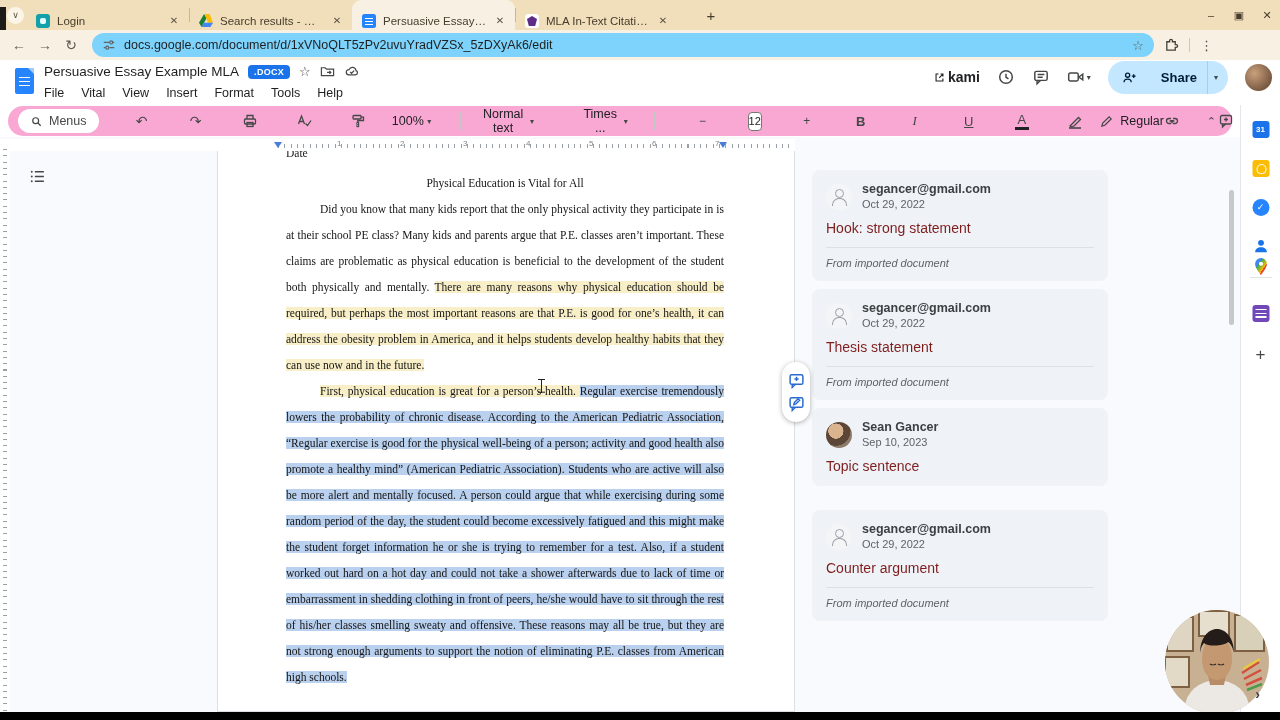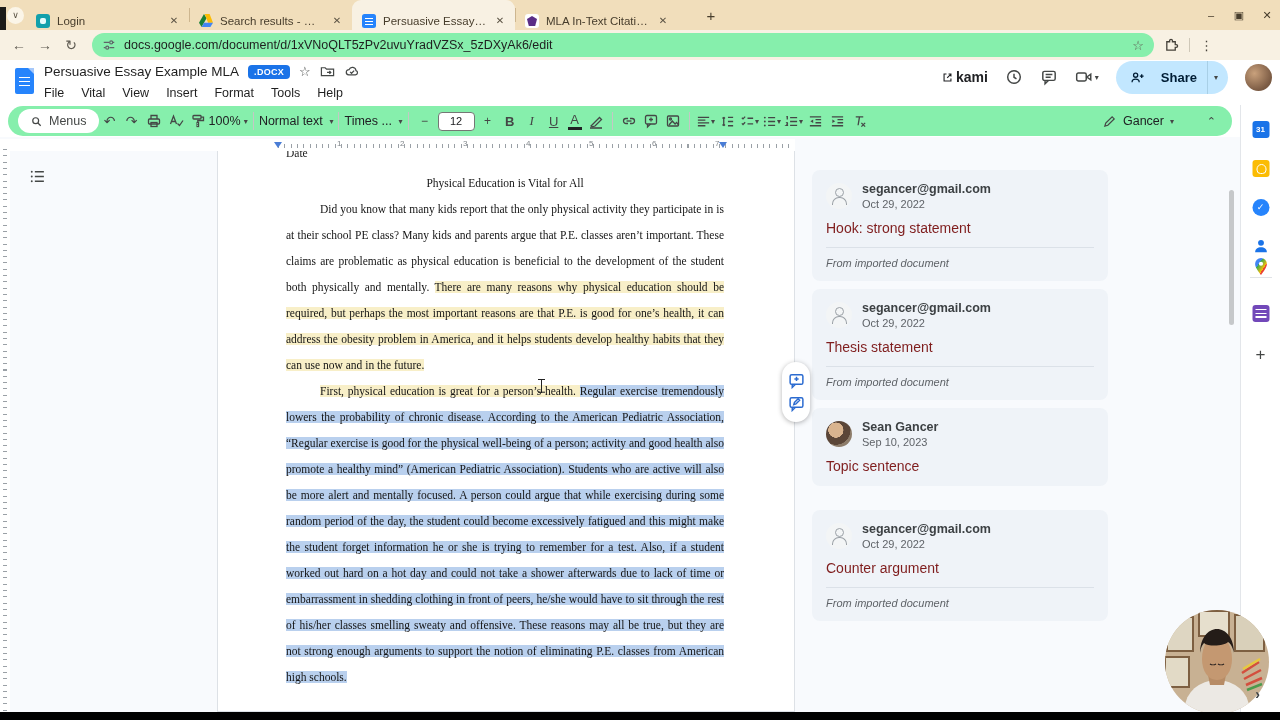--- a/index.html
+++ b/index.html
@@ -27,21 +27,21 @@
   .owl-icon::after { content:''; position:absolute; inset:2px; background:#5b2d86;
       clip-path:polygon(50% 0,100% 30%,82% 100%,18% 100%,0 30%); }
   .newtab { position:absolute; left:700px; top:4px; width:22px; height:22px; border:none; background:transparent; font-size:15px; color:#473d2c; }
   .wincontrols { position:absolute; right:6px; top:0; height:30px; display:flex; align-items:center; gap:14px; color:#473d2c; font-size:11px; }
   .wincontrols span { width:14px; text-align:center; }
 
   
   .urlbar { position:absolute; left:0; top:30px; width:1280px; height:30px; background:#f8f1e3; display:flex; align-items:center; }
   .navbtn { border:none; background:transparent; color:#5f5b52; font-size:14px; width:26px; height:24px; }
   .navbtn.back { margin-left:6px; }
-  .omnibox { position:relative; margin-left:8px; width:1062px; height:24px; background:#86efac; border-radius:12px; display:flex; align-items:center; padding:0 10px; }
+  .omnibox { position:relative; margin-left:8px; width:1062px; height:24px; background:#7dd3fc; border-radius:12px; display:flex; align-items:center; padding:0 10px; }
   .omnibox .url { font-size:12.5px; color:#1f1f1f; margin-left:8px; flex:1; white-space:nowrap; overflow:hidden; }
   .omni-star { font-size:13px; color:#5f5b52; }
   .after-omni { display:flex; align-items:center; gap:10px; margin-left:10px; color:#46423a; }
   .vdiv-s { width:1px; height:14px; background:#cfc8b8; }
 
   
   .dochead { position:absolute; left:0; top:60px; width:1280px; height:45px; background:#fff; }
   .docs-logo { position:absolute; left:15px; top:67px-60px; }
   .docs-logo { left:15px; top:8px; width:19px; height:26px; background:#2684fc; border-radius:2px; position:absolute; }
   .docs-logo::before { content:''; position:absolute; right:0; top:0; border-style:solid; border-width:0 6px 6px 0; border-color:transparent #a6c8fa transparent transparent; }
@@ -52,26 +52,26 @@
   .badge { background:#1a73e8; color:#fff; font-size:9px; font-weight:bold; letter-spacing:.3px; border-radius:4px; padding:2px 6px; }
   .mini-ic { color:#444746; font-size:13px; line-height:1; }
   #menubar { position:absolute; left:44px; top:26px; display:flex; gap:17px; }
   .menu-item { font-size:12.5px; color:#1f1f1f; }
   .head-right { position:absolute; right:8px; top:0; height:34px; display:flex; align-items:center; gap:17px; }
   .kami { display:flex; align-items:center; gap:3px; font-weight:bold; font-size:14px; color:#202124; }
   .hicon svg { display:block; }
   .vid-wrap { display:flex; align-items:center; gap:2px; }
   .caret { font-size:8px; color:#444746; }
   .share { display:flex; align-items:center; height:33px; background:#c2e7ff; border-radius:17px; overflow:hidden; }
-  .share .share-main { display:flex; align-items:center; gap:16px; padding:0 10px 0 14px; font-size:13px; font-weight:bold; color:#001d35; }
+  .share .share-main { display:flex; align-items:center; gap:24px; padding:0 10px 0 14px; font-size:13px; font-weight:bold; color:#001d35; }
   .share .share-caret { padding:0 10px 0 6px; border-left:1px solid #a8cfe6; height:100%; display:flex; align-items:center; }
   .avatar-top { width:27px; height:27px; border-radius:50%; background:radial-gradient(circle at 35% 35%, #c9a17c, #7a5a43 70%); }
 
   
-  .toolbar { position:absolute; left:8px; top:106px; width:1224px; height:30px; background:#86efac; border-radius:15px; display:flex; align-items:center; }
+  .toolbar { position:absolute; left:8px; top:106px; width:1224px; height:30px; background:#f9a8d4; border-radius:15px; display:flex; align-items:center;gap:32px; }
   .tb { display:flex; align-items:center; justify-content:center; height:24px; min-width:22px; border:none; background:transparent; color:#444746; font-size:12px; }
   .menus-pill { display:flex; align-items:center; gap:6px; background:#fff; border:none; border-radius:13px; height:24px; padding:0 12px; margin-left:10px; font-size:12.5px; color:#444746; }
   .tb.glyph { font-size:14px; }
   .tb.b { font-weight:bold; font-size:13px; }
   .tb.i { font-style:italic; font-family:"Liberation Serif",serif; font-size:13px; }
   .tb.u { text-decoration:underline; font-size:13px; }
   .tb.a { font-size:13px; border-bottom:3px solid #202124; height:18px; min-width:14px; margin:0 3px; }
   .vdiv { width:1px; height:18px; background:#c4c7c5; margin:0 5px; flex:0 0 1px; }
   .fsize-box { width:37px; height:19px; border:1px solid #747775; border-radius:4px; background:#fff; font-size:11px; color:#202124; display:flex; align-items:center; justify-content:center; margin:0 2px; }
   .tb-label { font-size:12.5px; color:#202124; }
@@ -99,21 +99,21 @@
   .ibeam { position:absolute; left:320px; top:228px; width:7px; height:14px; }
   .ibeam::before { content:''; position:absolute; left:3px; top:0; bottom:0; width:1.3px; background:#222; }
   .ibeam::after { content:''; position:absolute; left:0; right:0; top:0; height:1.3px; background:#222; box-shadow:0 12.7px 0 #222; }
   .float-pill { position:absolute; left:782px; top:225px; width:28px; height:60px; background:#fff; border-radius:14px; box-shadow:0 1px 5px rgba(0,0,0,.3); display:flex; flex-direction:column; align-items:center; justify-content:center; gap:6px; z-index:6; }
   .float-pill button { border:none; background:transparent; padding:0; line-height:0; }
 
   
   #comments { position:absolute; left:812px; top:33px; width:296px; }
   .ccard { background:#eff3f8; border-radius:8px; padding:12px 14px; margin-bottom:8px; }
   .ccard.short { margin-bottom:24px; }
-  .chead { display:flex; align-items:center; gap:10px; }
+  .chead { display:flex; align-items:flex-end; gap:10px; }
   .cavatar { width:26px; height:26px; border-radius:50%; flex:0 0 26px; position:relative; }
   .cavatar.ph { background:#f3f5f6; }
   .cavatar.ph::before { content:''; position:absolute; left:9px; top:5px; width:7px; height:7px; border:1.4px solid #9aa0a6; border-radius:50%; }
   .cavatar.ph::after { content:''; position:absolute; left:6px; top:14px; width:13px; height:7px; border:1.4px solid #9aa0a6; border-bottom:none; border-radius:7px 7px 0 0; }
   .cavatar.photo { background:radial-gradient(circle at 38% 35%, #d9b48f 0 32%, #5b4638 33% 62%, #8d7c6a 63%); }
   .cname { font-size:12.5px; font-weight:bold; color:#3c4043; }
   .cdate { font-size:11px; color:#5f6368; margin-top:2px; }
   .cbody { font-size:14px; color:#7f1d1d; margin-top:10px; }
   .cfoot { font-size:11px; font-style:italic; color:#5f6368; border-top:1px solid #dbe1e8; margin-top:11px; padding-top:9px; }
   .cscroll { position:absolute; left:1229px; top:53px; width:5px; height:135px; background:#c6c8ca; border-radius:3px; }
@@ -390,21 +390,21 @@
     <button class="tb">
       <svg class="ic" width="15" height="15" viewBox="0 0 16 16" fill="none" stroke="#444746" stroke-width="1.4">
           <path d="M4 3h8M8 3 6.5 12"></path>
           <path d="M10 9.5 14 13.5M14 9.5 10 13.5"></path>
         </svg>
     </button>
     <div class="editing-area">
       <svg class="ic" width="15" height="15" viewBox="0 0 16 16" fill="none" stroke="#444746" stroke-width="1.3">
           <path d="M3 13l1-3.2 6.8-6.8 2.2 2.2L6.2 12z"></path>
         </svg>
-      <span class="tb-label">Gancer</span>
+      <span class="tb-label">Regular</span>
       <span class="caret">▾</span>
     </div>
     <span class="collapse">⌃</span>
   </div>
 
   <div class="canvas">
     <div class="vruler">
         <div class="vticks"></div>
       </div>
     <div class="hruler">

